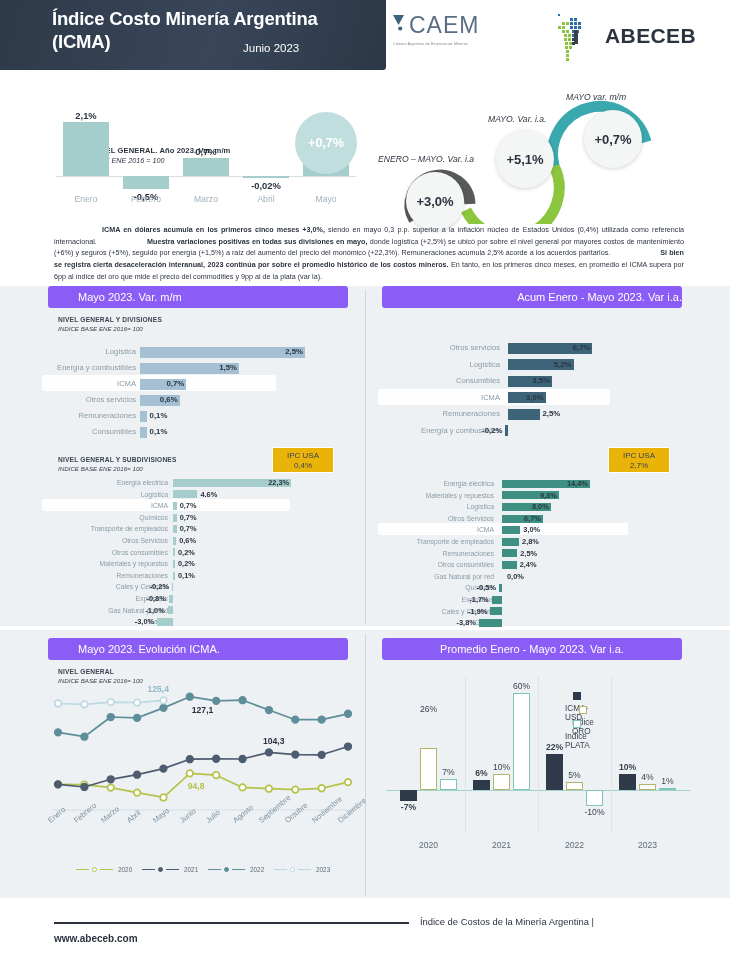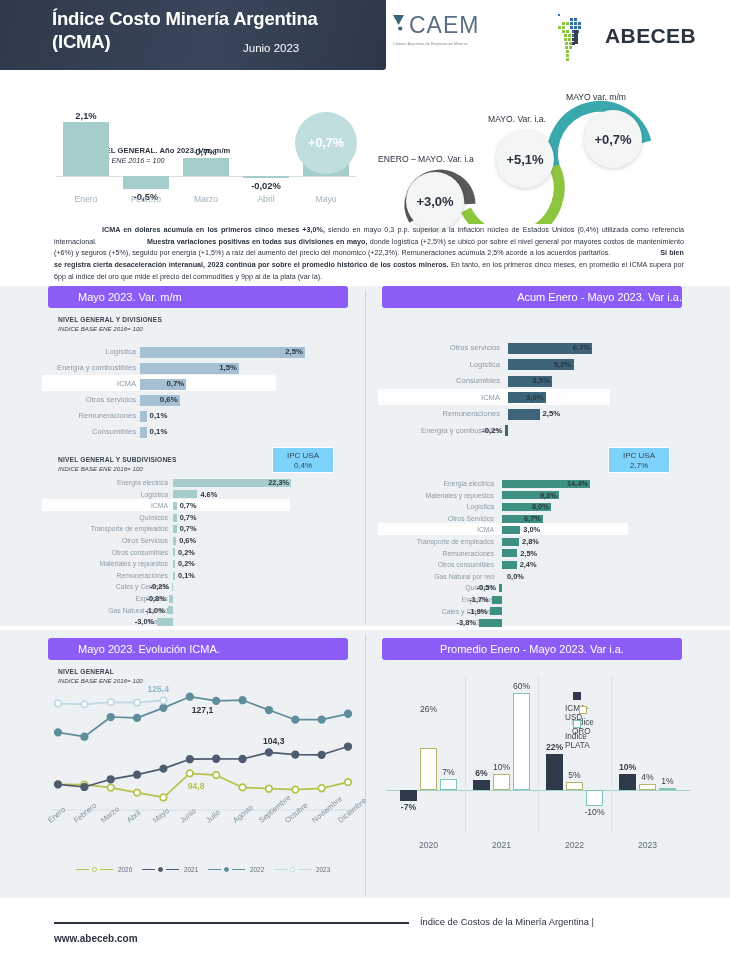--- a/index.html
+++ b/index.html
@@ -56,21 +56,21 @@
   }
 
   
   .swoosh { position:absolute; left:378px; top:22px; width:352px; height:132px; }
   .sw-circle {
     position:absolute; border-radius:50%; background:#f4f6f6;
     box-shadow:0 1px 4px rgba(0,0,0,.18);
     display:flex; align-items:center; justify-content:center;
     font-weight:bold; color:#2b3340;
   }
-  .sw-lbl { position:absolute; font-size:8.6px; color:#2b3340; white-space:nowrap; }
+  .sw-lbl { position:absolute; font-size:8.6px; color:#2b3340; white-space:nowrap;font-style:italic; }
 
   
   .para {
     position:absolute; left:54px; top:224px; width:630px;
     font-size:7.2px; line-height:1.62; text-align:justify; color:#2b3340;
   }
   .para b { font-weight:bold;padding-left:48px; }
 
   
   .band { position:absolute; left:0; width:730px; background:#eef1f3; }
@@ -87,21 +87,21 @@
   .sublabel { position:absolute; font-size:6.6px; font-weight:bold; color:#3a4450; letter-spacing:.2px; }
   .sublabel2 { position:absolute; font-size:6.2px; font-style:italic; color:#3a4450; }
   .hb-name { position:absolute; right:0; font-size:7.4px; color:#8a9aa6; white-space:nowrap; line-height:12px; }
   .hb-bar { position:absolute; height:10px; top:1px; }
   .hb-val { position:absolute; font-size:7.8px; font-weight:bold; color:#2b3340; line-height:12px; white-space:nowrap; }
   .highlight-box {
     position:absolute; border:1.3px solid #ffffff; background:rgba(255,255,255,.92);
     border-radius:2px; z-index:0;
   }
   .ipc-box {
-    position:absolute; border:1.3px solid #ffffff; background:#7dd3fc; border-radius:2px;
+    position:absolute; border:1.3px solid #ffffff; background:#eab308; border-radius:2px;
     text-align:center; padding-top:3px; box-shadow:0 0 0 1px #eef1f3;
   }
   .ipc-t { font-size:8px; color:#3a4450; }
   .ipc-v { font-size:8px; color:#3a4450; margin-top:1px; }
   .lc-lbl { position:absolute; font-size:8.6px; font-weight:bold; }
   .xcat {
     position:absolute; font-size:7.6px; color:#7d93a3;
     transform:rotate(-40deg); transform-origin:left top; white-space:nowrap;
   }
   .lgd { position:absolute; display:flex; align-items:center; gap:3px; font-size:6.4px; color:#5d6b78; }

